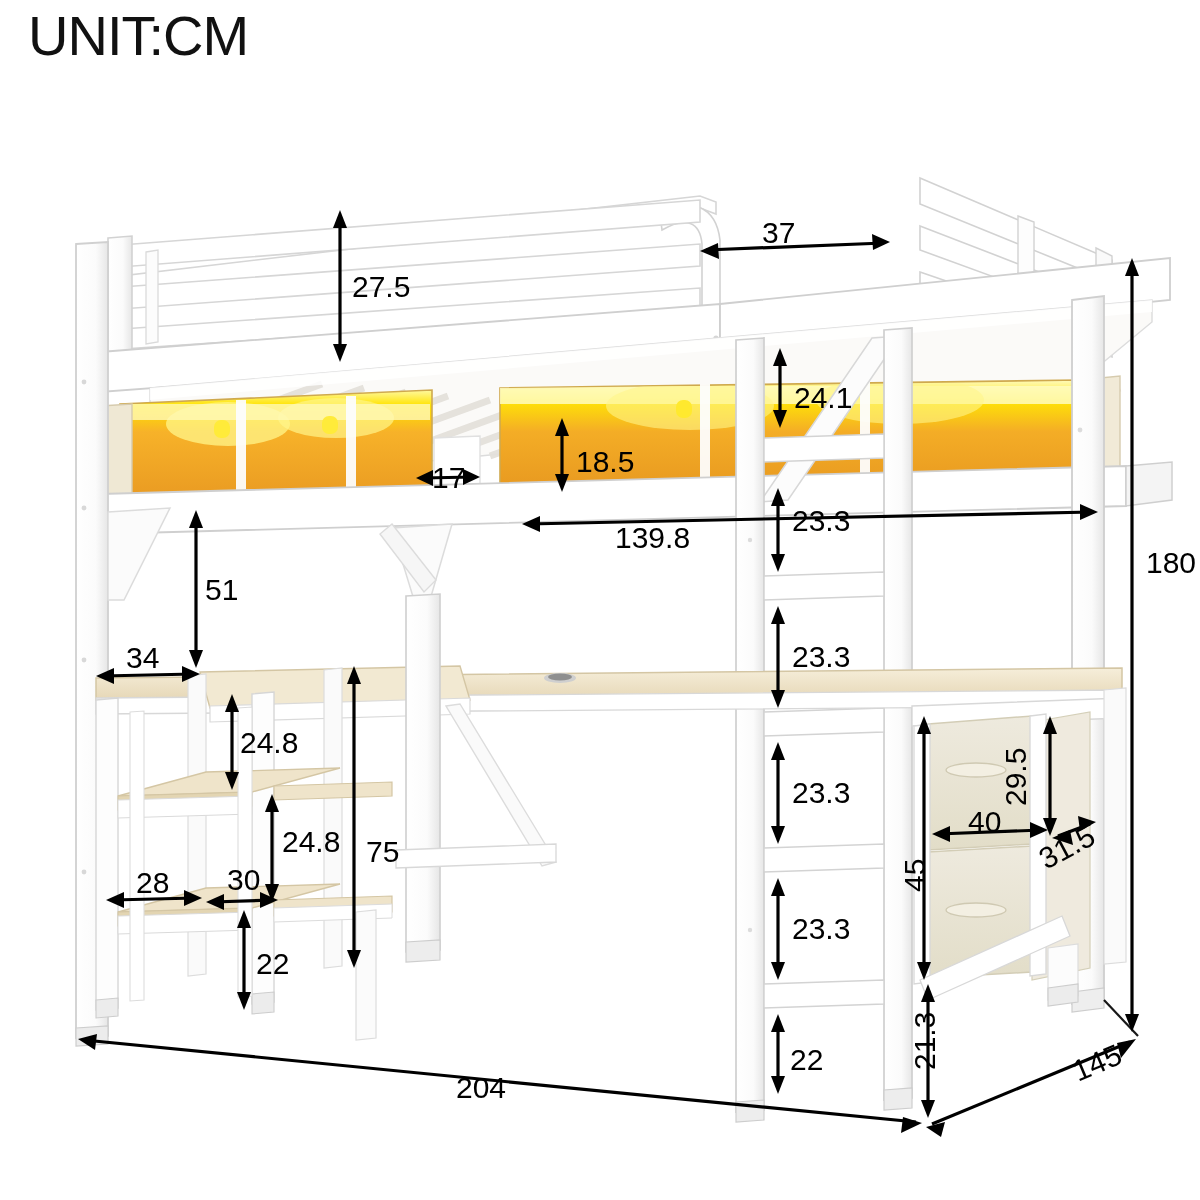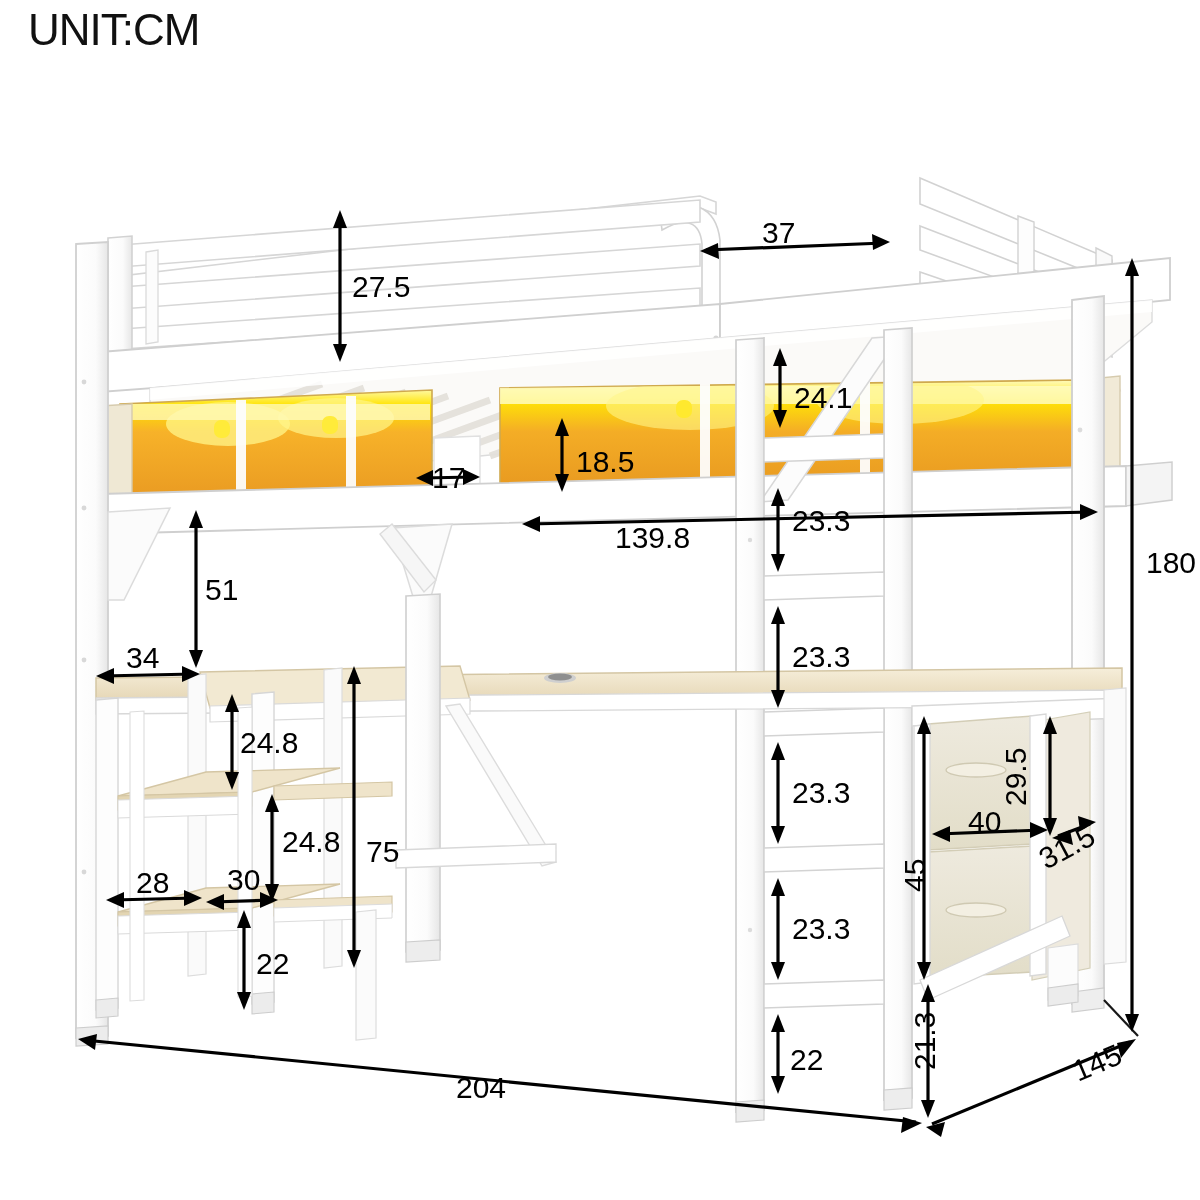--- a/index.html
+++ b/index.html
@@ -1,19 +1,19 @@
 <!DOCTYPE html>
 <html><head>
 <meta charset="utf-8">
 <style>
   html,body{margin:0;padding:0;background:#ffffff;}
   body{width:1200px;height:1200px;overflow:hidden;
        font-family:"Liberation Sans","DejaVu Sans",sans-serif;}
   #stage{position:relative;width:1200px;height:1200px;background:#fff;}
-  #unit-title{position:absolute;left:28px;top:8px;font-size:44px;line-height:1;
+  #unit-title{position:absolute;left:28px;top:8px;font-size:56px;line-height:1;
               color:#111;letter-spacing:-1px;font-weight:400;}
   svg{position:absolute;left:0;top:0;}
   .dimtext{font-family:"Liberation Sans","DejaVu Sans",sans-serif;
            font-size:30px;fill:#000;}
   .dimline{stroke:#000;stroke-width:3.2;fill:none;}
 </style>
 </head>
 <body>
 
 <div id="stage">

